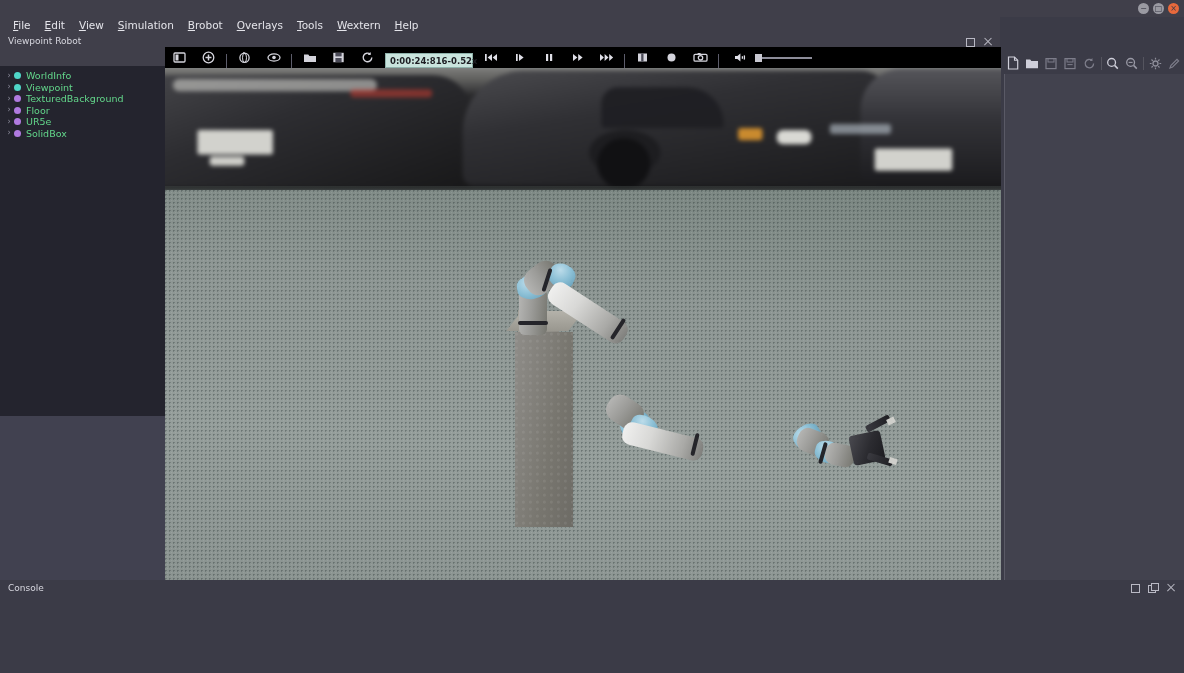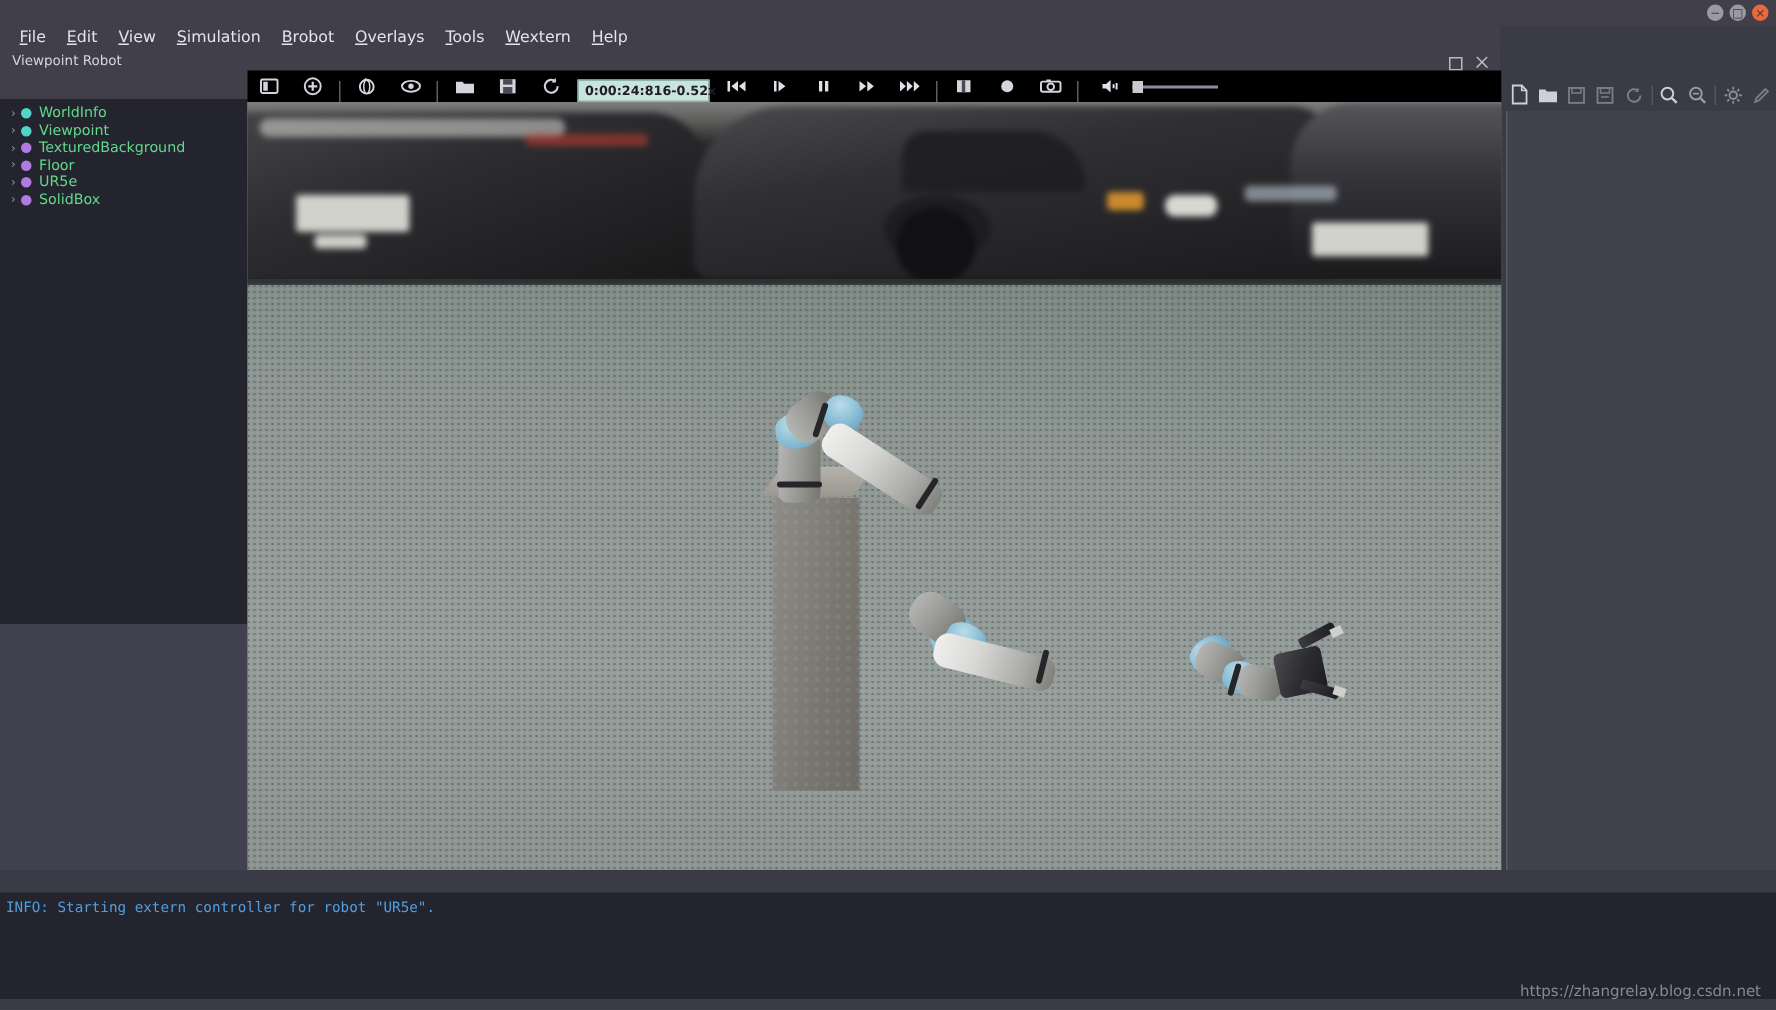--- a/index.html
+++ b/index.html
@@ -588,19 +588,23 @@
       </div>
       <div class="etbicon">
         <svg width="13" height="13" viewBox="0 0 13 13">
             <path d="M2 11l1-2.6 6-6 1.6 1.6-6 6z" fill="none" stroke="#7d7d8a" stroke-width="1.2"></path>
           </svg>
       </div>
     </div>
     <div class="editor-body"></div>
   </div>
 
-  <div class="console-body">
-    <div class="console-line">INFO: Starting extern controller for robot "UR5e".</div>
-    <div class="watermark">https://zhangrelay.blog.csdn.net</div>
+  <div class="console-head">
+    <span class="console-title">Console</span>
+    <div class="panel-dock" style="right:9px; top:3px;">
+      <span class="dockbtn undock"></span>
+      <span class="dockbtn float"></span>
+      <span class="dockbtn closex"></span>
+    </div>
   </div>
   <div class="statusbar"></div>
 
 </div>
 
 </body></html>

